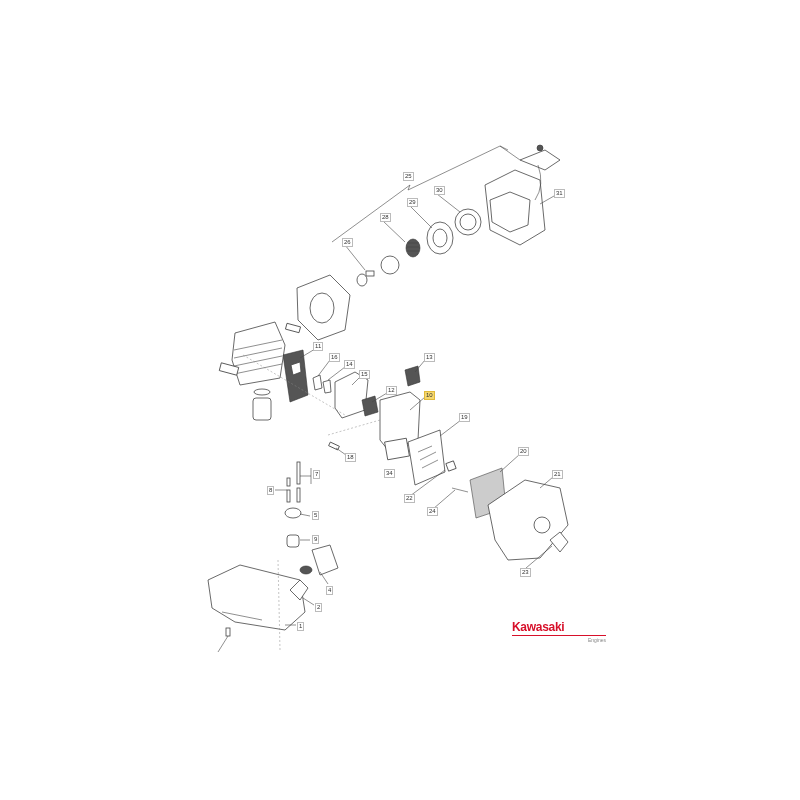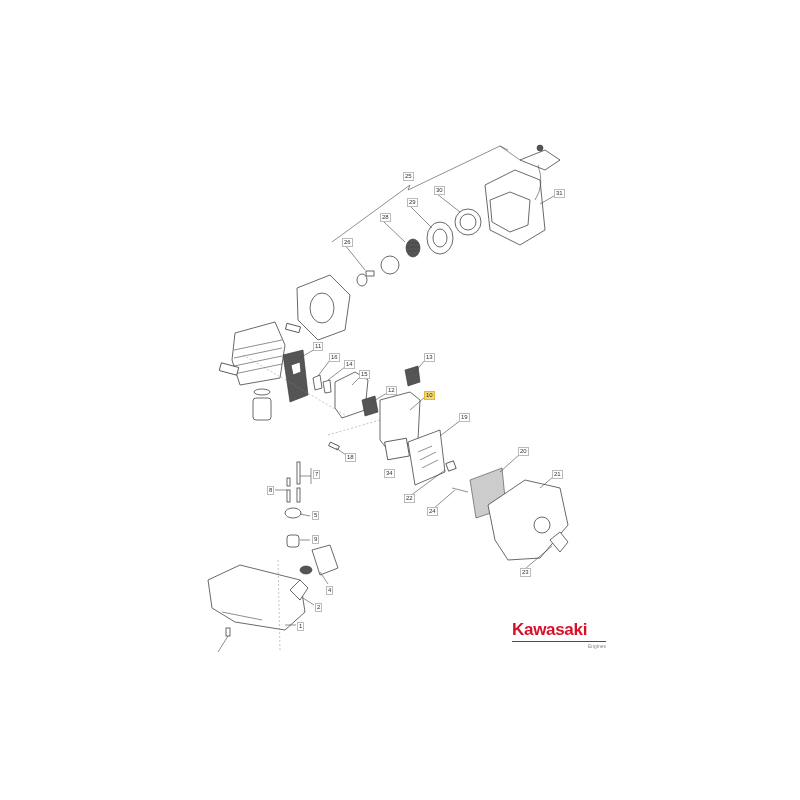--- a/index.html
+++ b/index.html
@@ -4,21 +4,21 @@
 <style>
   html, body { margin: 0; padding: 0; background: #ffffff; }
   body { width: 800px; height: 800px; position: relative; overflow: hidden; font-family: "Liberation Sans", sans-serif; }
   #canvas { position: absolute; left: 0; top: 0; width: 800px; height: 800px; }
   .callout {
     position: absolute; font-size: 6px; color: #333; background: #fff;
     border: 1px solid #bbb; padding: 0 1px; line-height: 7px; cursor: pointer;
   }
   .callout.hl { background: #f5d76e; border-color: #e0b93a; }
   .logo { position: absolute; left: 512px; top: 620px; }
-  .logo-main { color: #d7102a; font-weight: bold; font-size: 17px; letter-spacing: -0.3px; }
+  .logo-main { color: #d7102a; font-weight: bold; font-size: 12px; letter-spacing: -0.3px; }
   .logo-rule { height: 1px; background: #d7102a; width: 94px; margin-top: 1px; }
   .logo-sub { color: #888; font-size: 5px; text-align: right; width: 94px; margin-top: 1px; }
   svg .part { fill: #fff; stroke: #444; stroke-width: 0.8; }
   svg .dark { fill: #555; stroke: #333; stroke-width: 0.6; }
   svg .gray { fill: #ccc; stroke: #444; stroke-width: 0.6; }
   svg .lead { stroke: #444; stroke-width: 0.6; fill: none; }
   svg .dash { stroke: #888; stroke-width: 0.5; stroke-dasharray: 2 2; fill: none; }
 </style>
 </head>
 <body>

